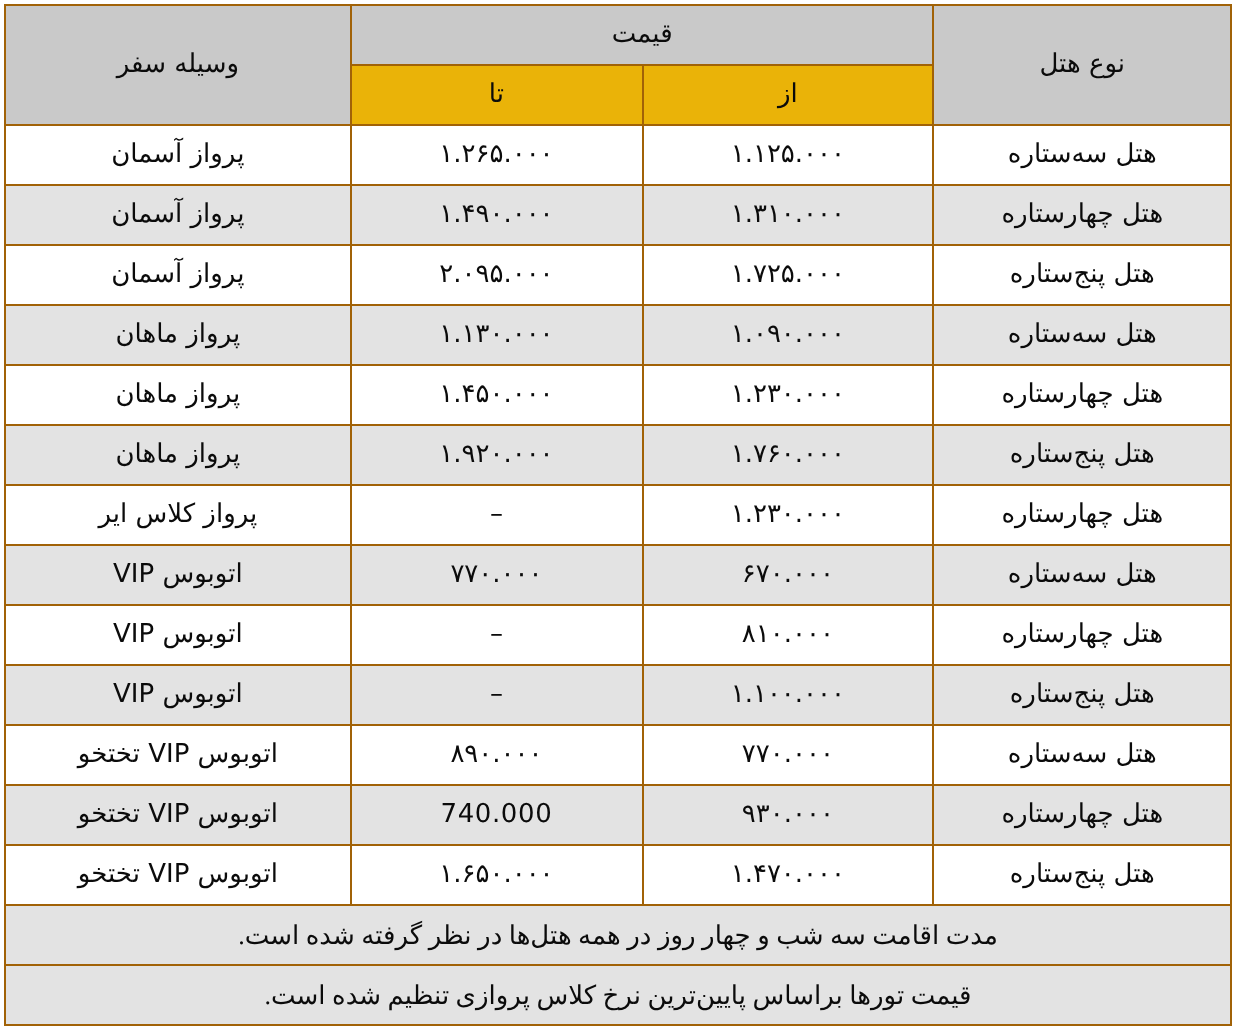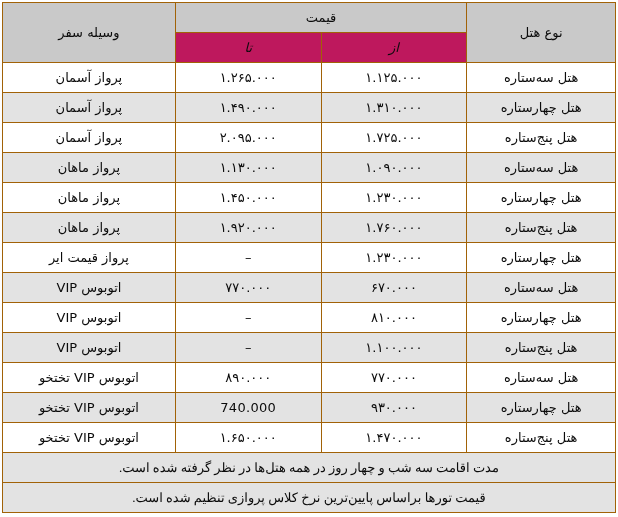--- a/index.html
+++ b/index.html
@@ -37,25 +37,24 @@
     height: 29px;
     font-weight: normal;
   }
   .hdr {
     background: #c9c9c9;
     font-weight: bold;
     font-size: 13.5px;
     color: #111;
   }
   .hdr-sub {
-    background: #be185d;
+    background: #eab308;
     font-weight: bold;
     font-size: 13px;
     color: #111;
-    font-style: italic;
   }
   tr.shade td {
     background: #e3e3e3;
   }
   tr.plain td {
     background: #ffffff;
   }
   td.col-hotel {
     width: 148px;
   }
@@ -139,21 +138,21 @@
       <tr class="shade">
         <td class="col-hotel">هتل پنج‌ستاره</td>
         <td class="col-from num">۱.۷۶۰.۰۰۰</td>
         <td class="col-to num">۱.۹۲۰.۰۰۰</td>
         <td class="col-travel">پرواز ماهان</td>
       </tr>
       <tr class="plain">
         <td class="col-hotel">هتل چهارستاره</td>
         <td class="col-from num">۱.۲۳۰.۰۰۰</td>
         <td class="col-to dash">–</td>
-        <td class="col-travel">پرواز قیمت ایر</td>
+        <td class="col-travel">پرواز کلاس ایر</td>
       </tr>
       <tr class="shade">
         <td class="col-hotel">هتل سه‌ستاره</td>
         <td class="col-from num">۶۷۰.۰۰۰</td>
         <td class="col-to num">۷۷۰.۰۰۰</td>
         <td class="col-travel">اتوبوس VIP</td>
       </tr>
       <tr class="plain">
         <td class="col-hotel">هتل چهارستاره</td>
         <td class="col-from num">۸۱۰.۰۰۰</td>

